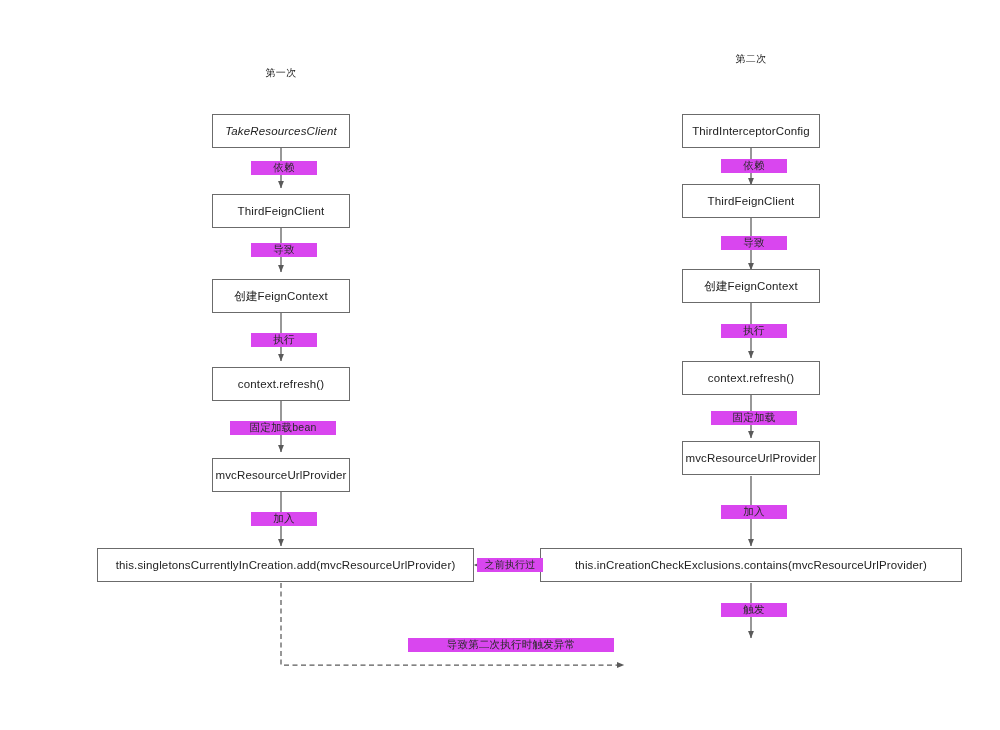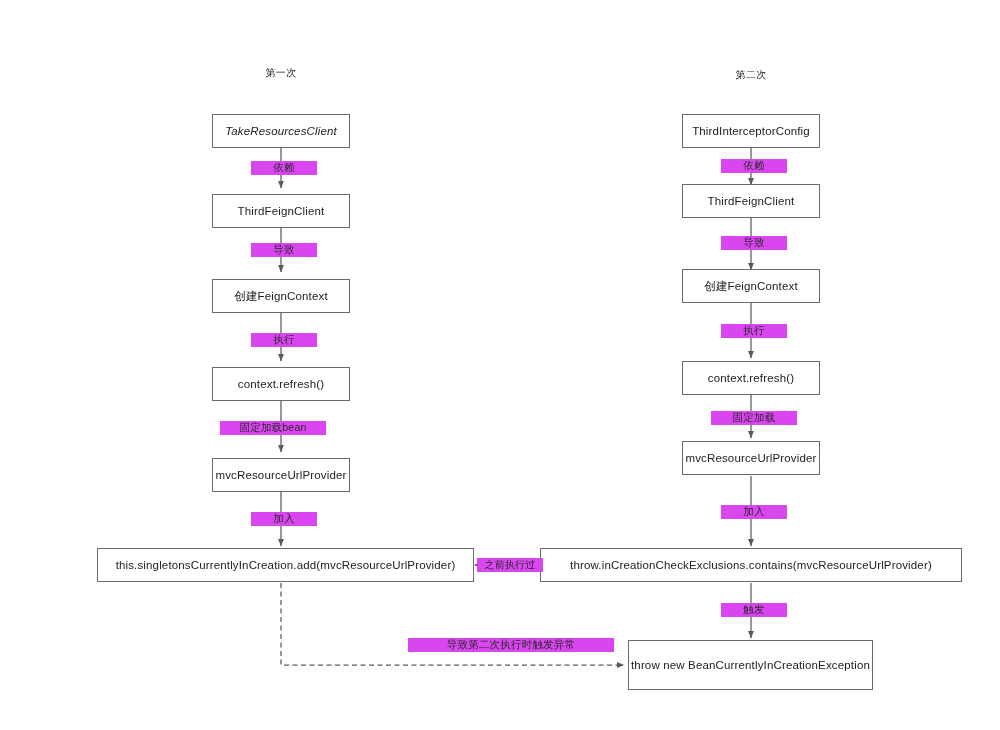--- a/index.html
+++ b/index.html
@@ -93,41 +93,40 @@
       <line x1="751" y1="476" x2="751" y2="546" marker-end="url(#arrowhead)"></line>
       <line x1="751" y1="583" x2="751" y2="638" marker-end="url(#arrowhead)"></line>
 
       <line x1="540" y1="565" x2="474" y2="565" stroke-dasharray="5,3.5" marker-end="url(#arrowhead-dash)"></line>
 
       <path d="M281,583 L281,665 L624,665" stroke-dasharray="5,3.5" marker-end="url(#arrowhead-dash)"></path>
     </g>
   </svg>
 
   <div class="col-title" style="left:212px; top:66px; width:138px;">第一次</div>
-  <div class="col-title" style="left:682px; top:68px; width:138px;">第二次</div>
+  <div class="col-title" style="left:682px; top:52px; width:138px;">第二次</div>
 
   <div class="node" style="left:212px; top:114px; width:138px; height:34px;font-style:italic;">TakeResourcesClient</div>
   <div class="node" style="left:212px; top:194px; width:138px; height:34px;">ThirdFeignClient</div>
   <div class="node" style="left:212px; top:279px; width:138px; height:34px;">创建FeignContext</div>
   <div class="node" style="left:212px; top:367px; width:138px; height:34px;">context.refresh()</div>
   <div class="node" style="left:212px; top:458px; width:138px; height:34px;">mvcResourceUrlProvider</div>
   <div class="node" style="left:682px; top:114px; width:138px; height:34px;">ThirdInterceptorConfig</div>
 
   <div class="node" style="left:97px; top:548px; width:377px; height:34px;">this.singletonsCurrentlyInCreation.add(mvcResourceUrlProvider)</div>
   <div class="node" style="left:682px; top:184px; width:138px; height:34px;">ThirdFeignClient</div>
   <div class="node" style="left:682px; top:269px; width:138px; height:34px;">创建FeignContext</div>
   <div class="node" style="left:682px; top:361px; width:138px; height:34px;">context.refresh()</div>
   <div class="node" style="left:682px; top:441px; width:138px; height:34px;">mvcResourceUrlProvider</div>
-  <div class="node" style="left:540px; top:548px; width:422px; height:34px;">throw.inCreationCheckExclusions.contains(mvcResourceUrlProvider)</div>
-  <div class="node" style="left:628px; top:640px; width:245px; height:50px;">throw new BeanCurrentlyInCreationException</div>
+  <div class="node" style="left:540px; top:548px; width:422px; height:34px;">this.inCreationCheckExclusions.contains(mvcResourceUrlProvider)</div>
 
   <div class="edge-label" style="left:251px; top:161px; width:60px;">依赖</div>
   <div class="edge-label" style="left:251px; top:243px; width:60px;">导致</div>
   <div class="edge-label" style="left:251px; top:333px; width:60px;">执行</div>
-  <div class="edge-label" style="left:220px; top:421px; width:100px;">固定加载bean</div>
+  <div class="edge-label" style="left:230px; top:421px; width:100px;">固定加载bean</div>
   <div class="edge-label" style="left:251px; top:512px; width:60px;">加入</div>
 
   <div class="edge-label" style="left:721px; top:159px; width:60px;">依赖</div>
   <div class="edge-label" style="left:721px; top:236px; width:60px;">导致</div>
   <div class="edge-label" style="left:721px; top:324px; width:60px;">执行</div>
   <div class="edge-label" style="left:711px; top:411px; width:80px;">固定加载</div>
   <div class="edge-label" style="left:721px; top:505px; width:60px;">加入</div>
   <div class="edge-label" style="left:721px; top:603px; width:60px;">触发</div>
 
   <div class="edge-label" style="left:477px; top:558px; width:60px; font-size:10px;">之前执行过</div>

